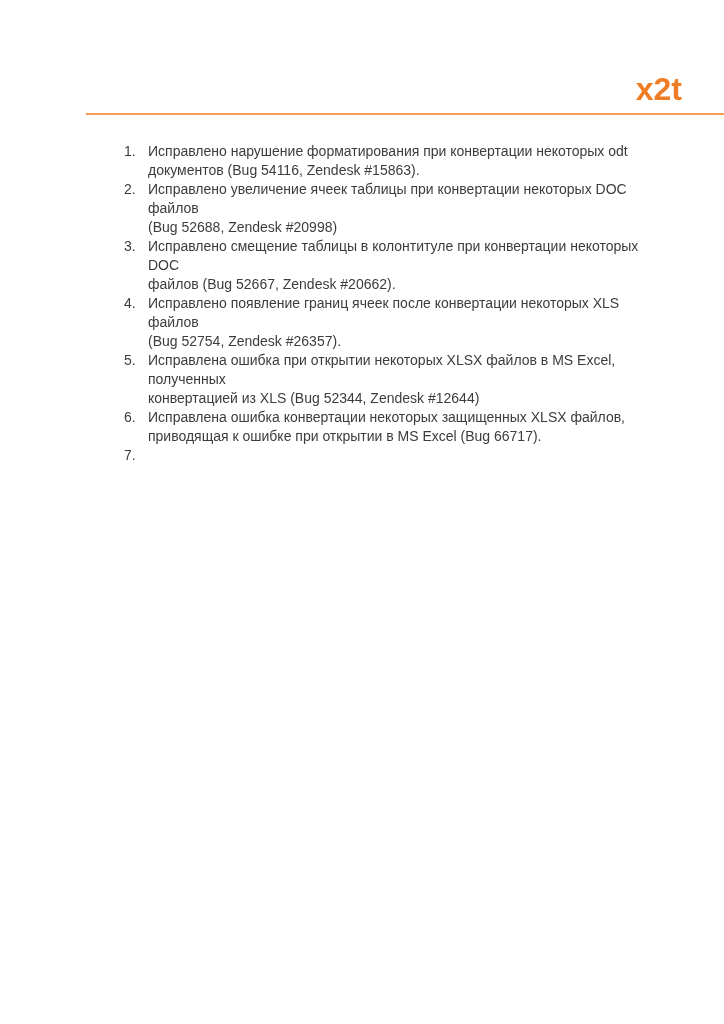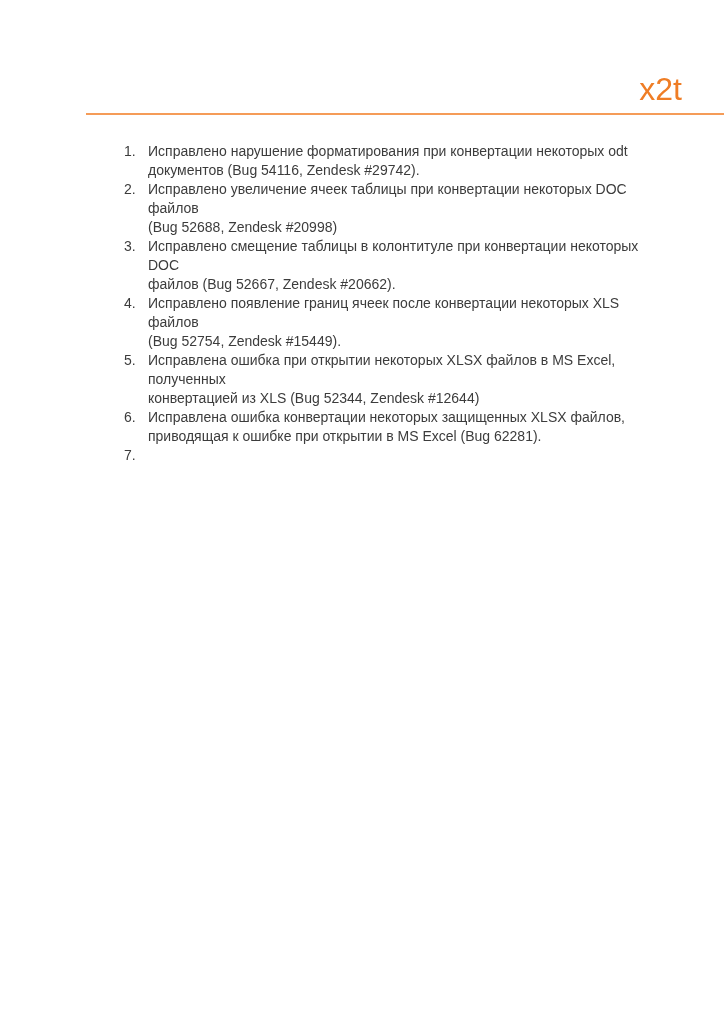--- a/index.html
+++ b/index.html
@@ -24,21 +24,21 @@
     position: absolute;
     inset: 0;
     background: var(--bg);
   }
   .logo {
     position: absolute;
     top: 73px;
     right: 42px;
     font-size: 32px;
     line-height: 32px;
-    font-weight: normal;
+    font-weight: bold;
     color: var(--accent);
     letter-spacing: 0px;
   }
   .rule {
     position: absolute;
     top: 113px;
     left: 86px;
     right: 0;
     height: 2px;
     background: var(--rule);
@@ -71,45 +71,45 @@
 </head>
 <body>
 
 <div class="page">
   <div class="logo">x2t</div>
   <div class="rule"></div>
   <ol class="changelog">
       <li>
         <span class="num">1.</span>
         <span class="txt">Исправлено нарушение форматирования при конвертации некоторых odt
-документов (Bug 54116, Zendesk #29742).</span>
+документов (Bug 54116, Zendesk #15863).</span>
       </li>
       <li>
         <span class="num">2.</span>
         <span class="txt">Исправлено увеличение ячеек таблицы при конвертации некоторых DOC файлов
 (Bug 52688, Zendesk #20998)</span>
       </li>
       <li>
         <span class="num">3.</span>
         <span class="txt">Исправлено смещение таблицы в колонтитуле при конвертации некоторых DOC
 файлов (Bug 52667, Zendesk #20662).</span>
       </li>
       <li>
         <span class="num">4.</span>
         <span class="txt">Исправлено появление границ ячеек после конвертации некоторых XLS файлов
-(Bug 52754, Zendesk #15449).</span>
+(Bug 52754, Zendesk #26357).</span>
       </li>
       <li>
         <span class="num">5.</span>
         <span class="txt">Исправлена ошибка при открытии некоторых XLSX файлов в MS Excel, полученных
 конвертацией из XLS (Bug 52344, Zendesk #12644)</span>
       </li>
       <li>
         <span class="num">6.</span>
         <span class="txt">Исправлена ошибка конвертации некоторых защищенных XLSX файлов,
-приводящая к ошибке при открытии в MS Excel (Bug 62281).</span>
+приводящая к ошибке при открытии в MS Excel (Bug 66717).</span>
       </li>
       <li>
         <span class="num">7.</span>
         <span class="txt"></span>
       </li>
     </ol>
 </div>
 
 </body></html>

